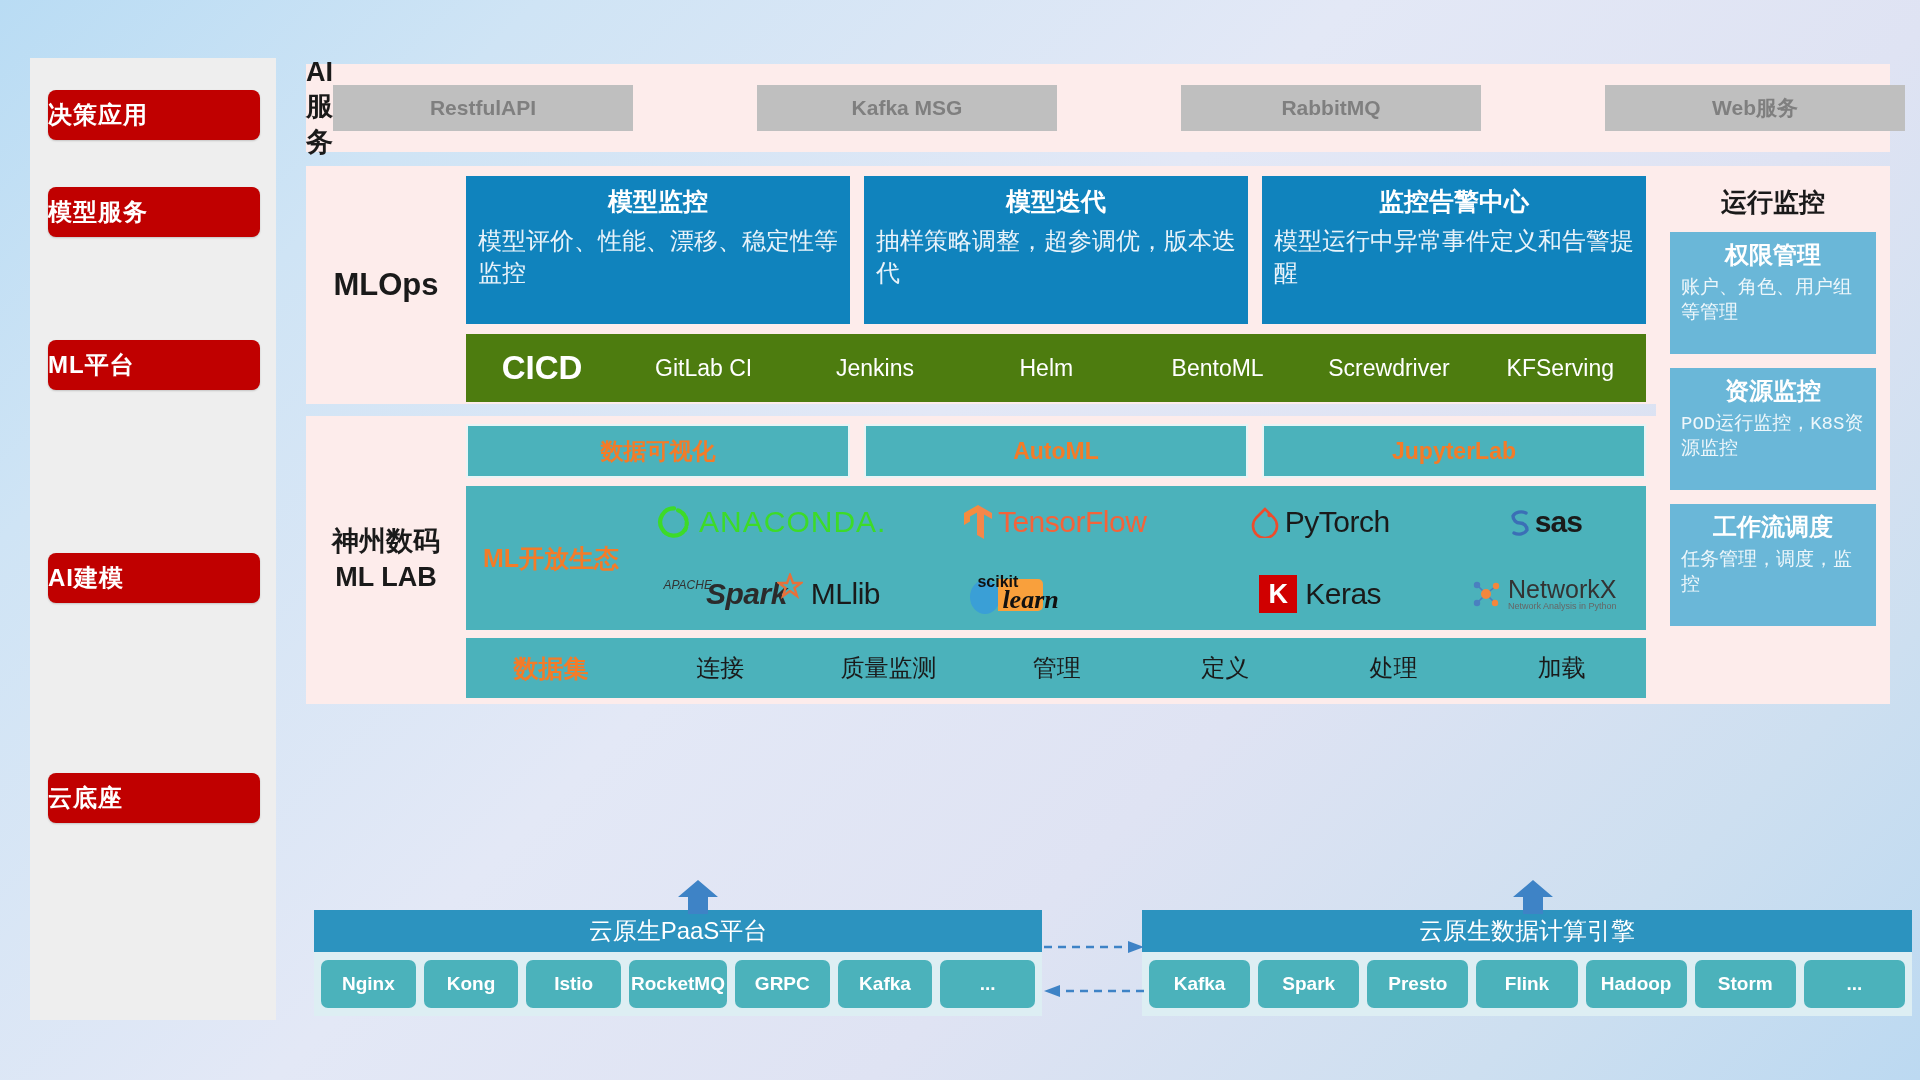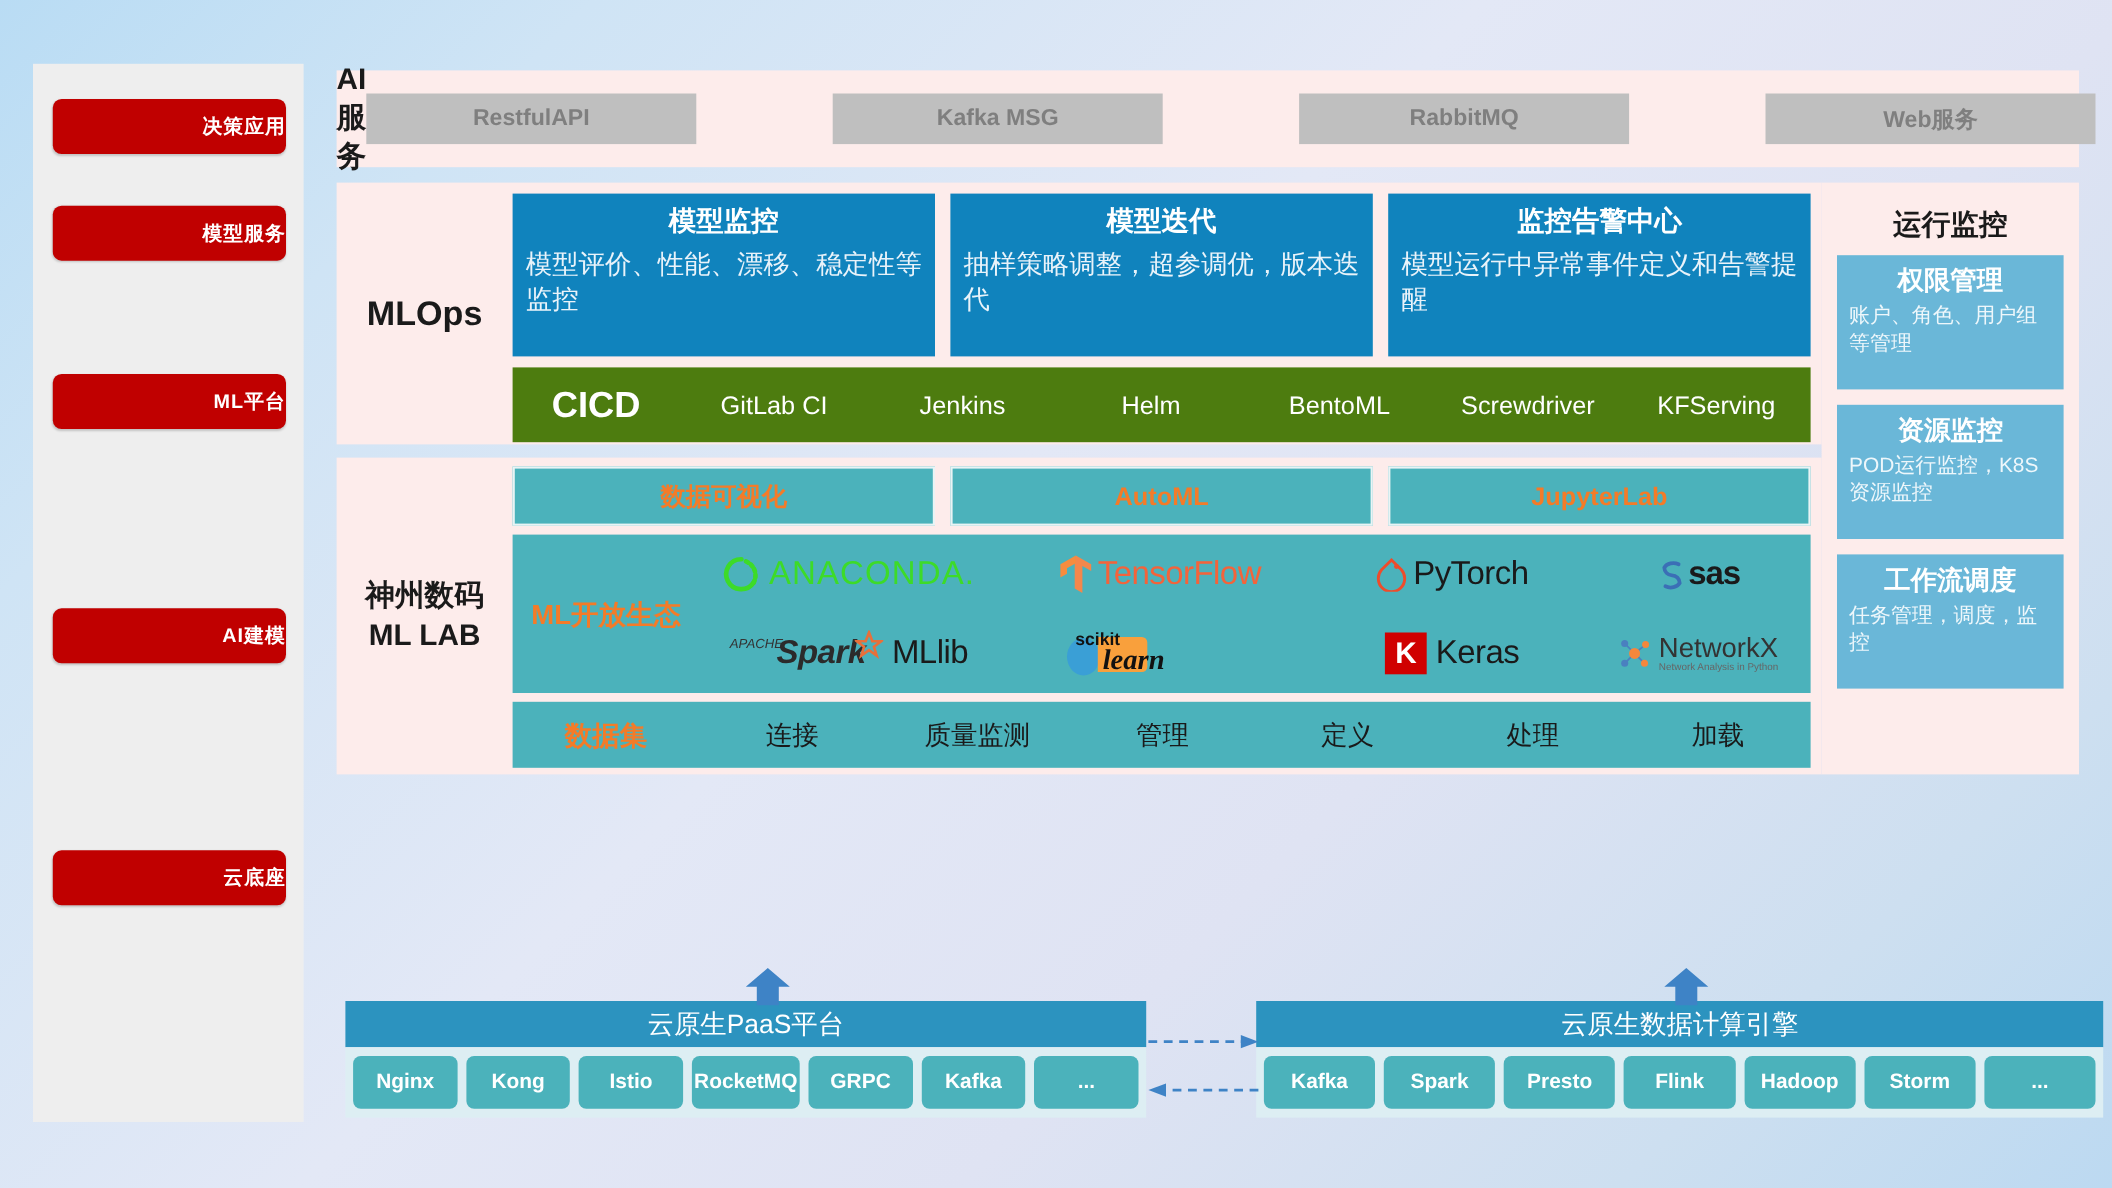--- a/index.html
+++ b/index.html
@@ -15,22 +15,22 @@
 
   
   #left-rail {
     position: absolute; left: 30px; top: 58px;
     width: 246px; height: 962px;
     background: #eeeeee;
   }
   .rail-chip {
     position: absolute; left: 18px; width: 212px; height: 50px;
     background: #c00000; border-radius: 8px;
-    color: #ffffff; font-size: 18px; font-weight: bold;
-    display: flex; align-items: center; justify-content: flex-end;
+    color: #ffffff; font-size: 24px; font-weight: bold;
+    display: flex; align-items: center; justify-content: flex-start;
     letter-spacing: 1px;
     box-shadow: 0 1px 2px rgba(0,0,0,0.18);
   }
 
   
   #main { position: absolute; left: 306px; top: 50px; width: 1584px; }
 
   .pink-band {
     background: #fdeceb;
     width: 100%;
@@ -131,21 +131,21 @@
     display: flex; align-items: center;
   }
   #ds-label {
     width: 170px; text-align: center; color: #f47b28;
     font-size: 25px; font-weight: bold; flex: none;
   }
   .ds-item { flex: 1; text-align: center; color: #1a1a1a; font-size: 24px; }
 
   
   #band-monitor {
-    background: #fdeceb; height: 538px; padding: 10px 14px;
+    background: #fdeceb; height: 538px; padding: 10px 14px; font-family: Liberation Mono, monospace;
   }
   #monitor-title {
     text-align: center; font-size: 26px; font-weight: bold;
     color: #1a1a1a; height: 56px; line-height: 56px;
   }
   .mon-card {
     background: #6ab7d8; margin-bottom: 14px; padding: 7px 11px 10px 11px;
   }
   .mon-card .t {
     color: #ffffff; font-size: 24px; font-weight: bold; text-align: center;

